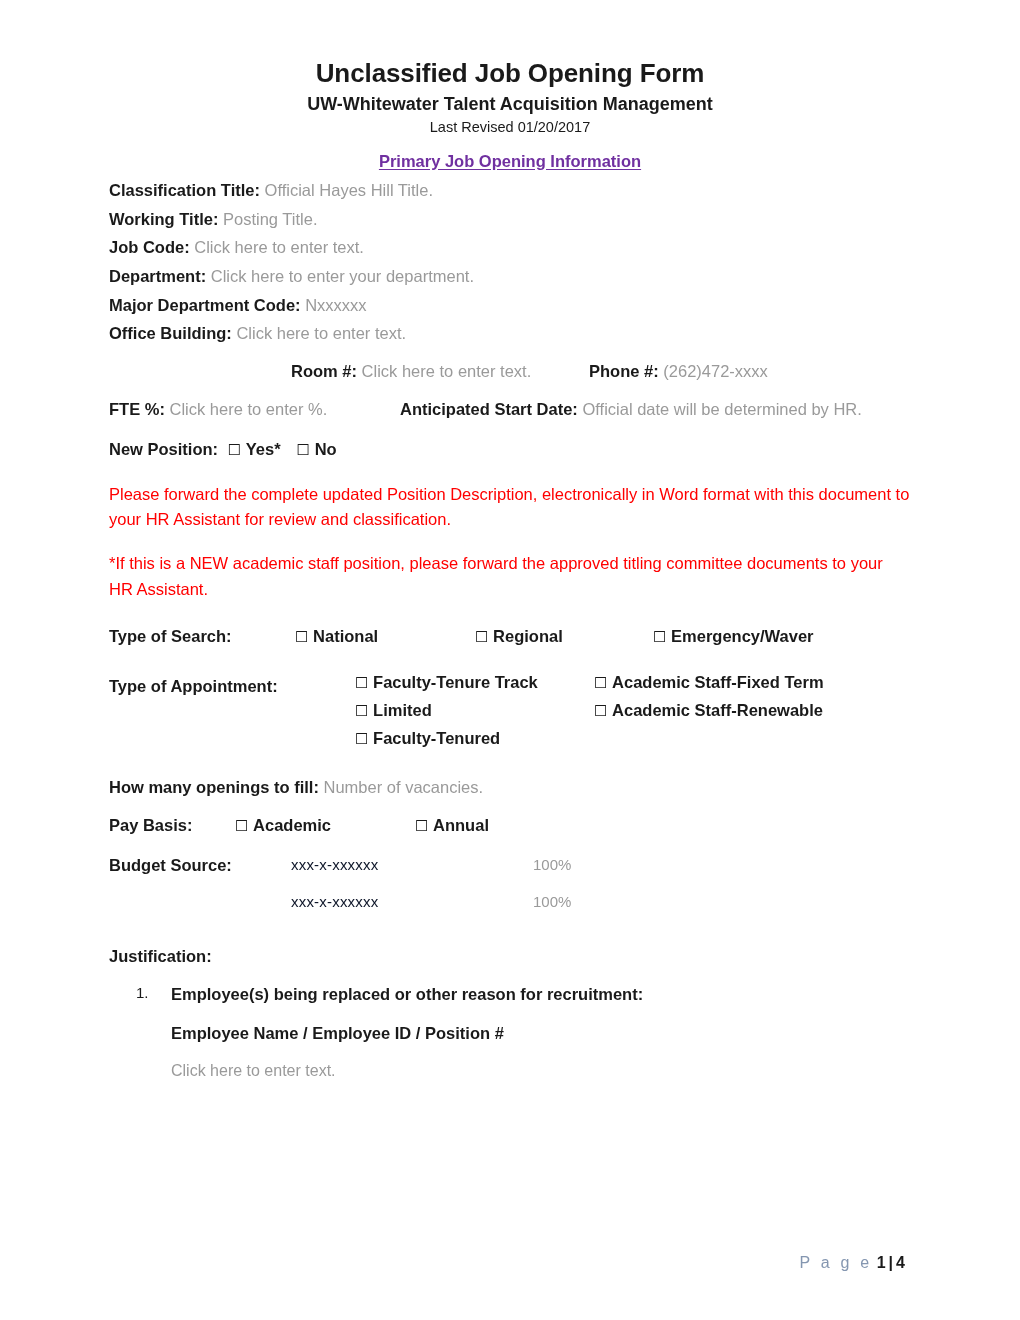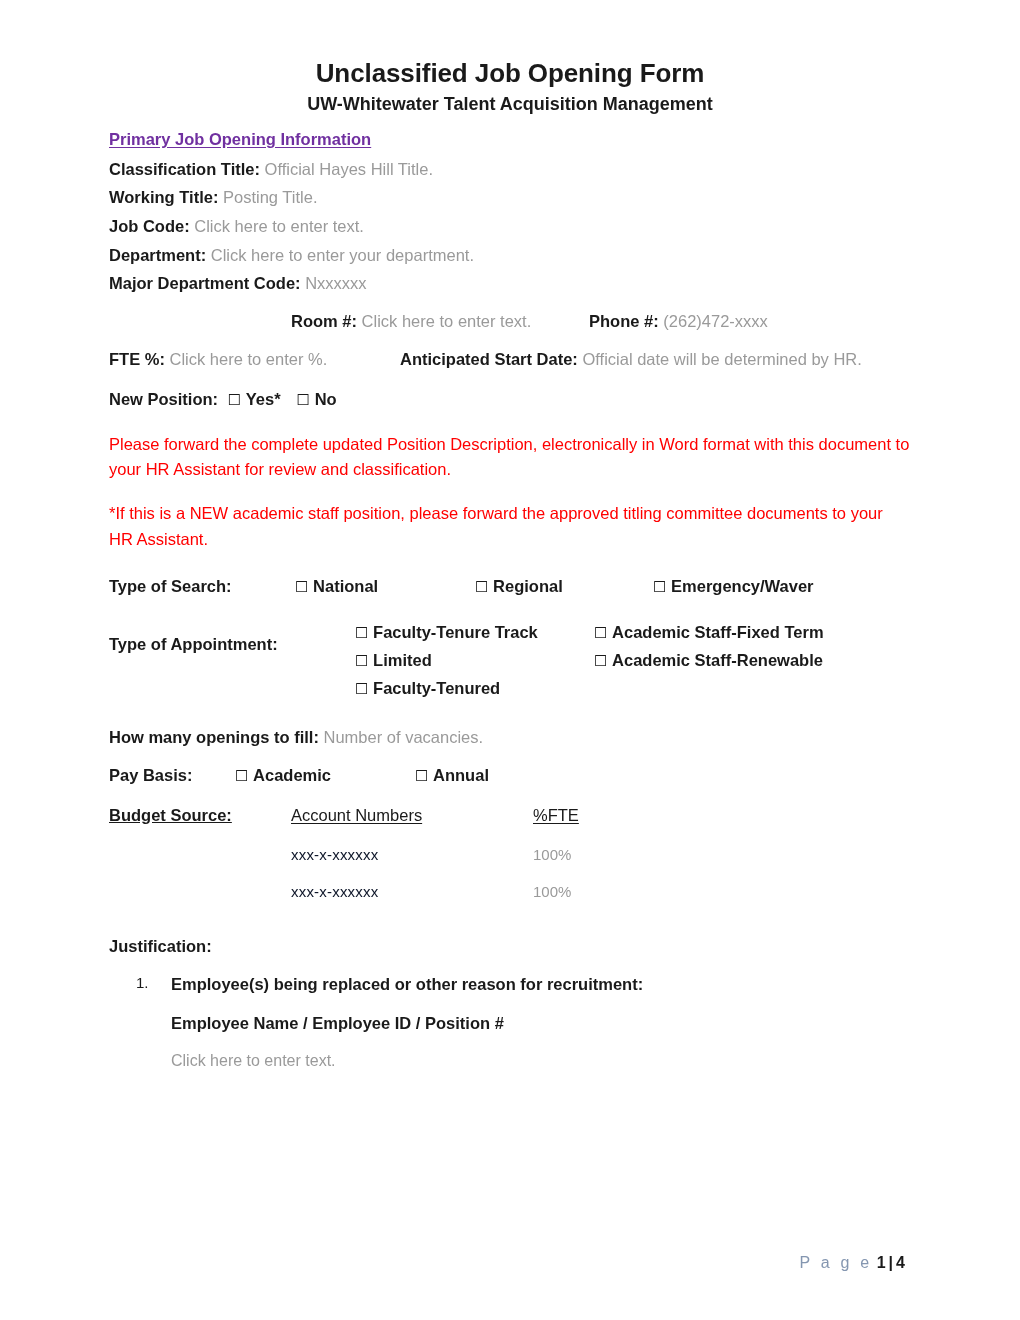--- a/index.html
+++ b/index.html
@@ -53,20 +53,21 @@
 
   
   .section-heading {
     margin: 14px 0 0 0;
     font-size: 16.5px;
     font-weight: bold;
     color: #7030a0;
     text-decoration: underline;
     text-underline-offset: 2px;
     line-height: 1.3;
+    text-align: center;
   }
 
   
   .field-row {
     margin-top: 8px;
     font-size: 16.5px;
     line-height: 1.25;
     white-space: nowrap;
   }
   .lbl {
@@ -140,21 +141,21 @@
   .search-row .s-a { position: absolute; left: 186px; top: 0; white-space: nowrap; }
   .search-row .s-b { position: absolute; left: 366px; top: 0; white-space: nowrap; }
   .search-row .s-c { position: absolute; left: 544px; top: 0; white-space: nowrap; }
 
   .appt-block {
     margin-top: 20px;
     position: relative;
     height: 84px;
     font-size: 16.5px;
   }
-  .appt-block .a-lbl { position: absolute; left: 0; top: 16px; font-weight: bold; white-space: nowrap; }
+  .appt-block .a-lbl { position: absolute; left: 0; top: 8px; font-weight: bold; white-space: nowrap; }
   .appt-block .a-col1 { position: absolute; left: 246px; top: 0; }
   .appt-block .a-col2 { position: absolute; left: 485px; top: 0; }
   .appt-block .a-item { line-height: 27px; white-space: nowrap; }
 
   .openings-row {
     margin-top: 24px;
     font-size: 16.5px;
     line-height: 1.25;
     white-space: nowrap;
   }
@@ -169,21 +170,21 @@
   .pay-row .p-a { position: absolute; left: 126px; top: 0; white-space: nowrap; }
   .pay-row .p-b { position: absolute; left: 306px; top: 0; white-space: nowrap; }
 
   
   .budget-block {
     margin-top: 18px;
     position: relative;
     font-size: 16.5px;
   }
   .budget-block .b-lbl {
-    position: absolute; left: 0; top: 0; font-weight: bold; white-space: nowrap; text-decoration: underline;
+    position: absolute; left: 0; top: 0; font-weight: bold; white-space: nowrap;
   }
   .budget-head { position: relative; height: 24px; }
   .budget-head .h-acct {
     position: absolute; left: 182px; top: 0;
     font-weight: normal; text-decoration: underline; text-underline-offset: 2px;
     white-space: nowrap;
   }
   .budget-head .h-fte {
     position: absolute; left: 424px; top: 0;
     font-weight: normal; text-decoration: underline; text-underline-offset: 2px;
@@ -249,20 +250,21 @@
   .page-footer .pnum { color: #1a1a1a; font-weight: bold; letter-spacing: 0px; }
   .page-footer .psep { color: #1a1a1a; font-weight: bold; padding: 0 3px; }
 </style>
 </head>
 <body>
 
 <div class="page">
 
   <h1 class="doc-title">Unclassified Job Opening Form</h1>
   <div class="doc-subtitle">UW-Whitewater Talent Acquisition Management</div>
+  <div class="doc-revised">Last Revised 01/20/2017</div>
 
   <div class="section-heading">Primary Job Opening Information</div>
 
   <div class="field-row">
     <span class="lbl">Classification Title:</span>
     <span class="ph">Official Hayes Hill Title.</span>
   </div>
 
   <div class="field-row">
     <span class="lbl">Working Title:</span>
@@ -277,20 +279,24 @@
   <div class="field-row">
     <span class="lbl">Department:</span>
     <span class="ph">Click here to enter your department.</span>
   </div>
 
   <div class="field-row">
     <span class="lbl">Major Department Code:</span>
     <span class="ph">Nxxxxxx</span>
   </div>
 
+  <div class="field-row">
+    <span class="lbl">Office Building:</span>
+    <span class="ph">Click here to enter text.</span>
+  </div>
 
   <div class="room-row">
     <span class="col-room">
       <span class="lbl">Room #:</span>
       <span class="ph">Click here to enter text.</span>
     </span>
     <span class="col-phone">
       <span class="lbl">Phone #:</span>
       <span class="ph">(262)472-xxxx</span>
     </span>
@@ -341,24 +347,20 @@
   </div>
 
   <div class="pay-row">
     <span class="p-lbl">Pay Basis:</span>
     <span class="p-a"><span class="cbox">☐</span> <span class="cb-label">Academic</span></span>
     <span class="p-b"><span class="cbox">☐</span> <span class="cb-label">Annual</span></span>
   </div>
 
   <div class="budget-block">
     <span class="b-lbl">Budget Source:</span>
-    <div class="budget-head">
-      <span class="h-acct">Account Numbers</span>
-      <span class="h-fte">%FTE</span>
-    </div>
     <div class="budget-line first">
       <span class="c-acct">xxx-x-xxxxxx</span>
       <span class="c-fte">100%</span>
     </div>
     <div class="budget-line">
       <span class="c-acct">xxx-x-xxxxxx</span>
       <span class="c-fte">100%</span>
     </div>
   </div>
 

